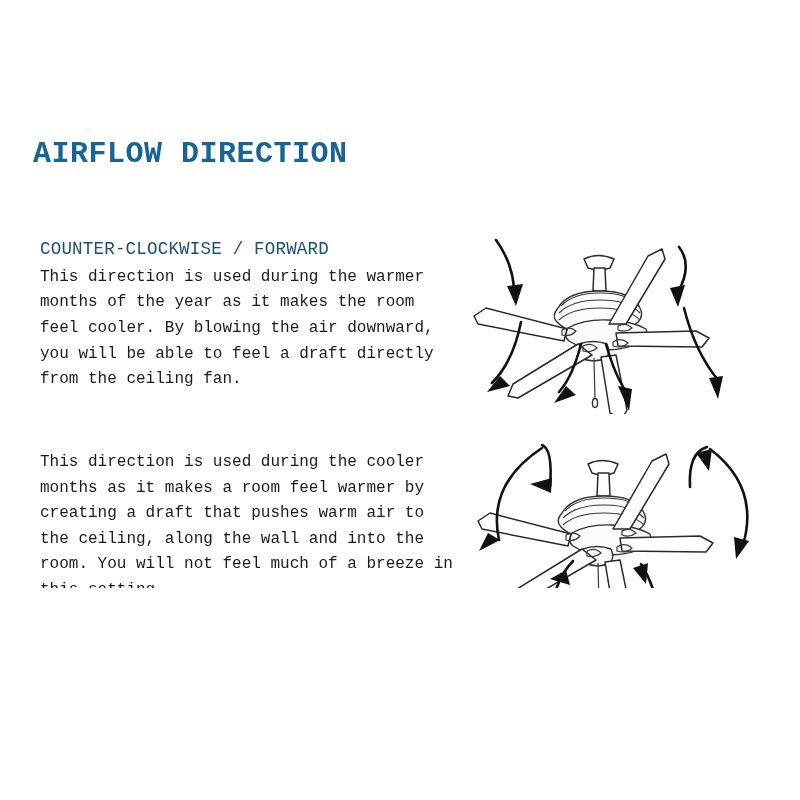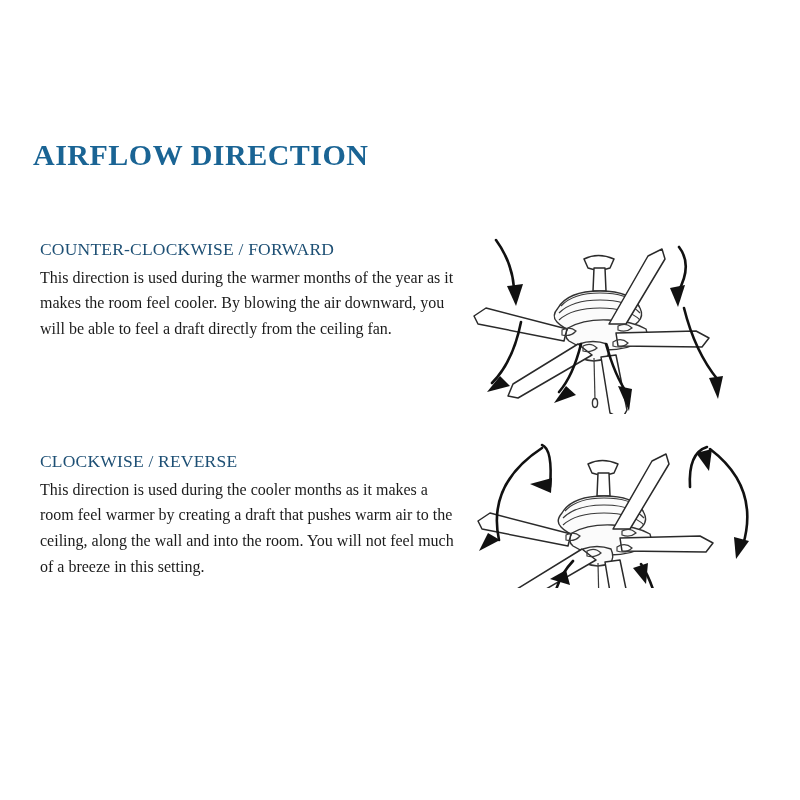--- a/index.html
+++ b/index.html
@@ -7,21 +7,21 @@
     margin: 0;
     padding: 0;
     background: #ffffff;
   }
   #page {
     position: relative;
     width: 800px;
     height: 588px;
     background: #ffffff;
     overflow: hidden;
-    font-family: Liberation Serif, serif;
+    font-family: Liberation Mono, monospace;
   }
   #page-title {
     position: absolute;
     left: 33px;
     top: 138px;
     font-size: 30px;
     font-weight: bold;
     letter-spacing: 0.5px;
     color: #1a6494;
     margin: 0;
@@ -145,21 +145,20 @@
         <path class="arrow-head" d="M152 150 l14 3 l-3 22 z"></path>
       </g>
       <g>
         <path class="arrow-stroke" d="M218 72 q11 44 34 72"></path>
         <path class="arrow-head" d="M243 142 l14 -2 l-5 23 z"></path>
       </g>
     </svg>
   </div>
 
   <div class="section" id="section-reverse">
-    <h2 class="section-heading">CLOCKWISE / REVERSE</h2>
     <p class="section-body">This direction is used during the cooler months as it makes a room feel warmer by creating a draft that pushes warm air to the ceiling, along the wall and into the room. You will not feel much of a breeze in this setting.</p>
   </div>
 
   <div class="fan-figure" id="fan-reverse-figure">
     <svg width="310" height="185" viewBox="0 0 310 185" aria-hidden="true">
 
       <g>
         <path class="fan-line" d="M126 32 q14 -7 30 0 l-4 9 q-11 4 -22 0 z"></path>
         <path class="fan-line" d="M136 41 h11 l1 23 h-13 z"></path>
         <path class="fan-fill-soft" d="M100 81 q10 -17 42 -17 q32 0 40 17 q4 8 -2 14 q-12 12 -40 12 q-30 0 -41 -12 q-6 -6 1 -14 z"></path>

